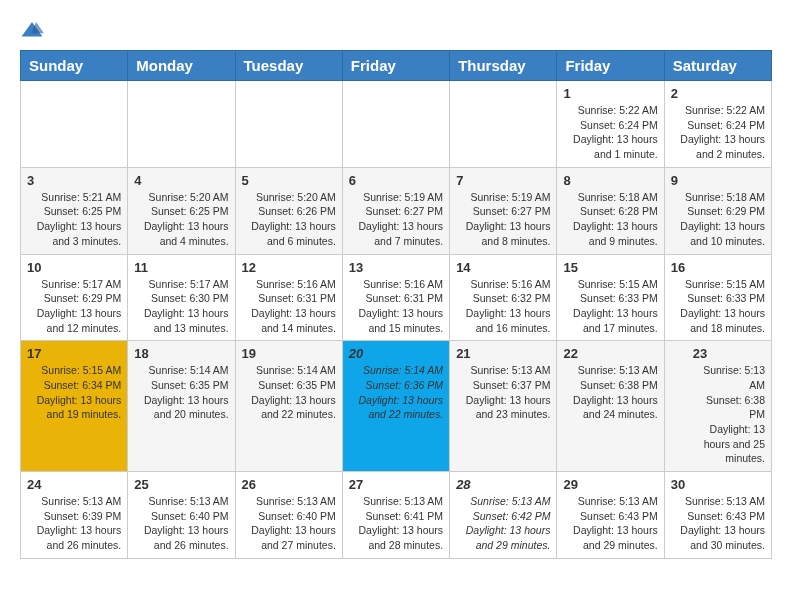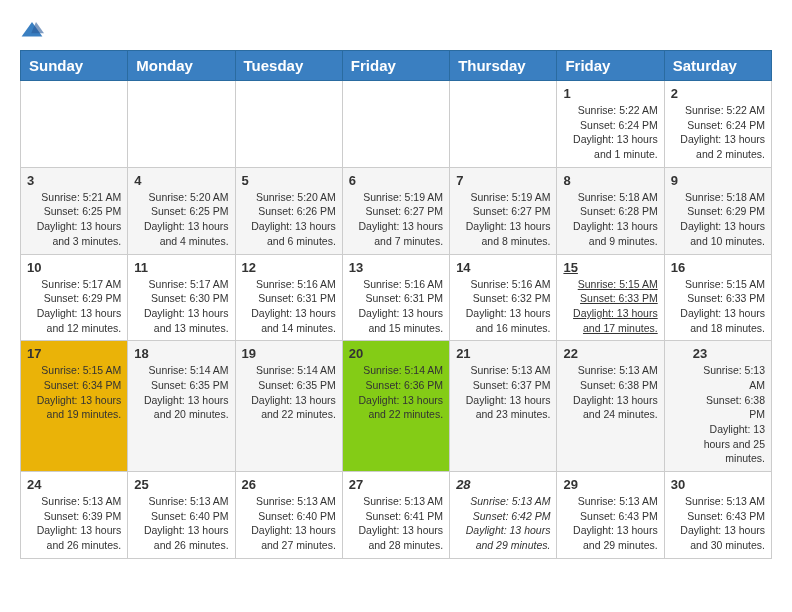--- a/index.html
+++ b/index.html
@@ -211,21 +211,21 @@
           <div class="day-info" style="white-space: pre-line;">Sunrise: 5:16 AM
 Sunset: 6:31 PM
 Daylight: 13 hours and 15 minutes.</div>
         </td>
         <td style="background: rgb(255, 255, 255);">
           <span class="day-number">14</span>
           <div class="day-info" style="white-space: pre-line;">Sunrise: 5:16 AM
 Sunset: 6:32 PM
 Daylight: 13 hours and 16 minutes.</div>
         </td>
-        <td style="background: rgb(255, 255, 255); text-decoration: underline;">
+        <td style="background: rgb(255, 255, 255);">
           <span class="day-number">15</span>
           <div class="day-info" style="white-space: pre-line;">Sunrise: 5:15 AM
 Sunset: 6:33 PM
 Daylight: 13 hours and 17 minutes.</div>
         </td>
         <td style="background: rgb(255, 255, 255);">
           <span class="day-number">16</span>
           <div class="day-info" style="white-space: pre-line;">Sunrise: 5:15 AM
 Sunset: 6:33 PM
 Daylight: 13 hours and 18 minutes.</div>
@@ -243,21 +243,21 @@
           <div class="day-info" style="white-space: pre-line;">Sunrise: 5:14 AM
 Sunset: 6:35 PM
 Daylight: 13 hours and 20 minutes.</div>
         </td>
         <td style="background: rgb(245, 245, 245);">
           <span class="day-number">19</span>
           <div class="day-info" style="white-space: pre-line;">Sunrise: 5:14 AM
 Sunset: 6:35 PM
 Daylight: 13 hours and 22 minutes.</div>
         </td>
-        <td style="background: #84cc16;">
+        <td style="background: #0ea5e9; font-style: italic;">
           <span class="day-number">20</span>
           <div class="day-info" style="white-space: pre-line;">Sunrise: 5:14 AM
 Sunset: 6:36 PM
 Daylight: 13 hours and 22 minutes.</div>
         </td>
         <td style="background: rgb(245, 245, 245);">
           <span class="day-number">21</span>
           <div class="day-info" style="white-space: pre-line;">Sunrise: 5:13 AM
 Sunset: 6:37 PM
 Daylight: 13 hours and 23 minutes.</div>

